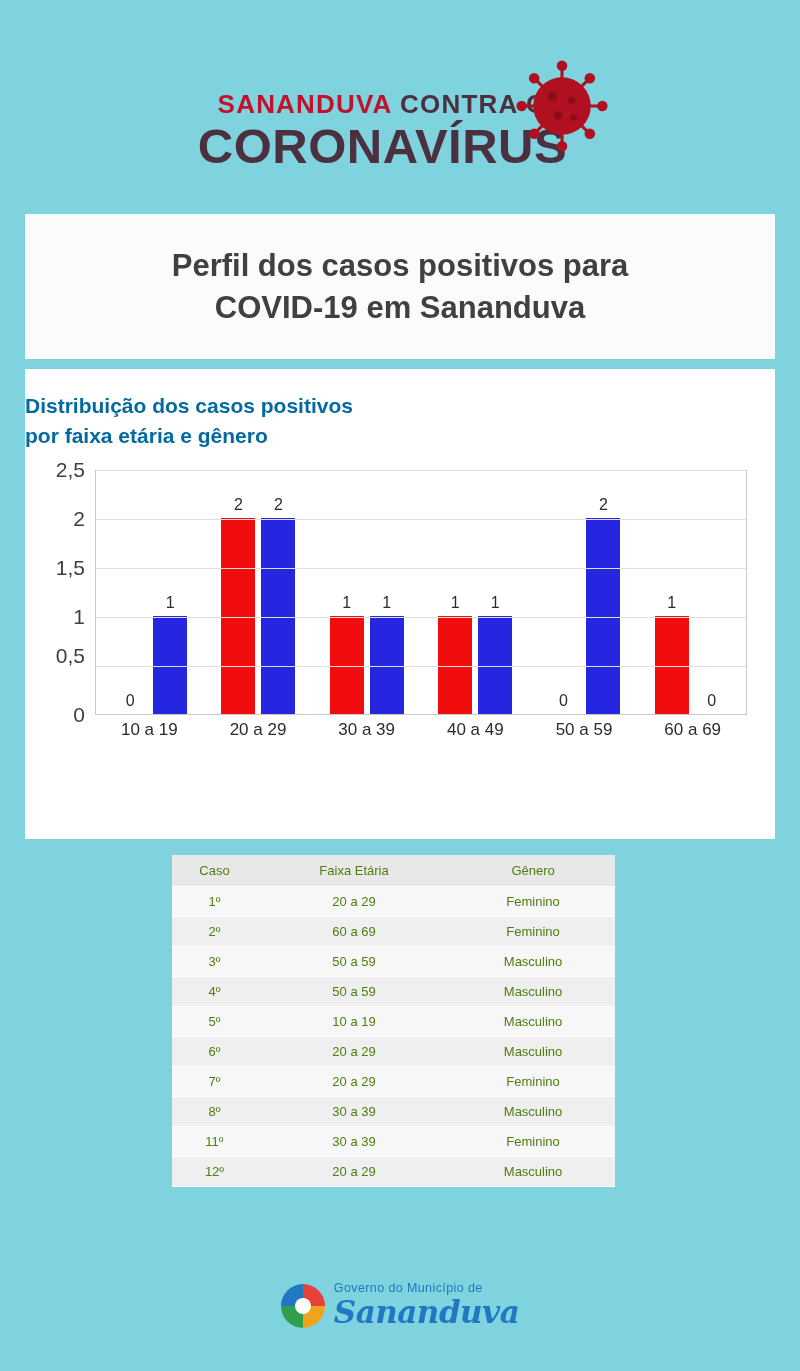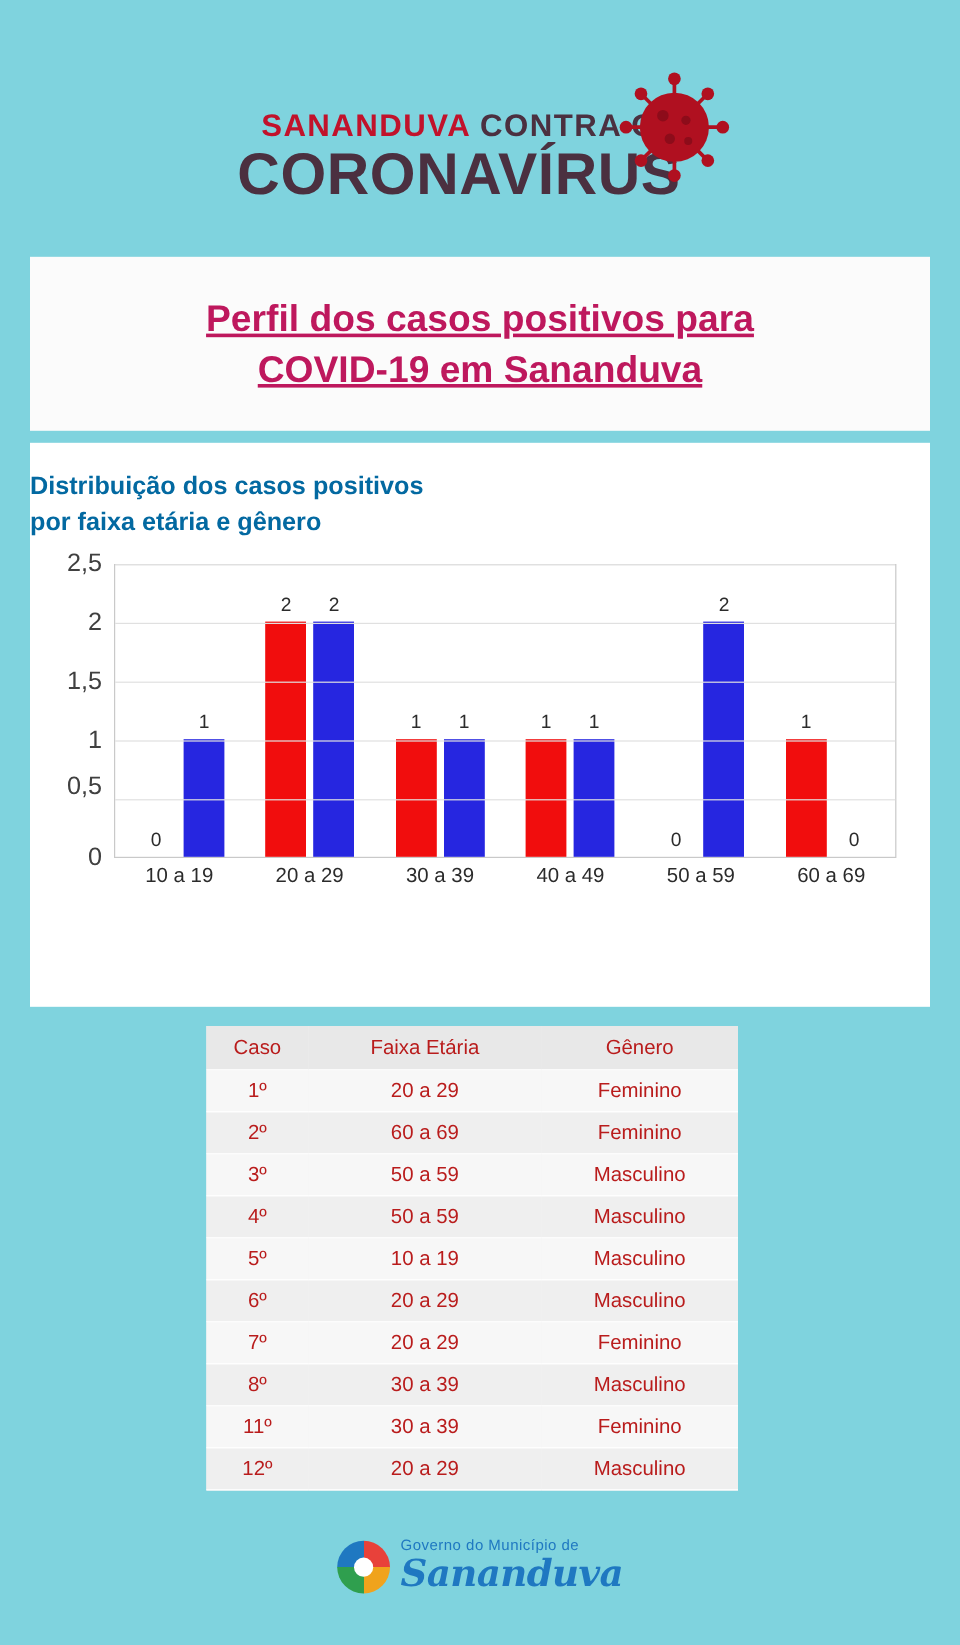--- a/index.html
+++ b/index.html
@@ -65,25 +65,24 @@
     top: 214px;
     width: 750px;
     height: 145px;
     background: #fbfbfb;
     display: flex;
     flex-direction: column;
     align-items: center;
     justify-content: center;
   }
   .title-card .t1, .title-card .t2 {
-    color: #be185d;
+    color: #404040;
     font-size: 31px;
     font-weight: bold;
     line-height: 1.35;
-    text-decoration: underline;
   }
 
   
   .chart-card {
     position: absolute;
     left: 25px;
     top: 369px;
     width: 750px;
     height: 470px;
     background: #ffffff;
@@ -211,22 +210,22 @@
   .table-card {
     position: absolute;
     left: 172px;
     top: 855px;
     width: 443px;
     background: #f2f2f2;
   }
   table {
     border-collapse: collapse;
     width: 100%;
-    font-size: 17px;
-    color: #b91c1c;
+    font-size: 13px;
+    color: #4d7c0f;
   }
   th {
     font-weight: normal;
     padding: 8px 0;
     background: #e8e8e8;
     border-bottom: 1px solid #ffffff;
   }
   td {
     text-align: center;
     padding: 7px 0;

